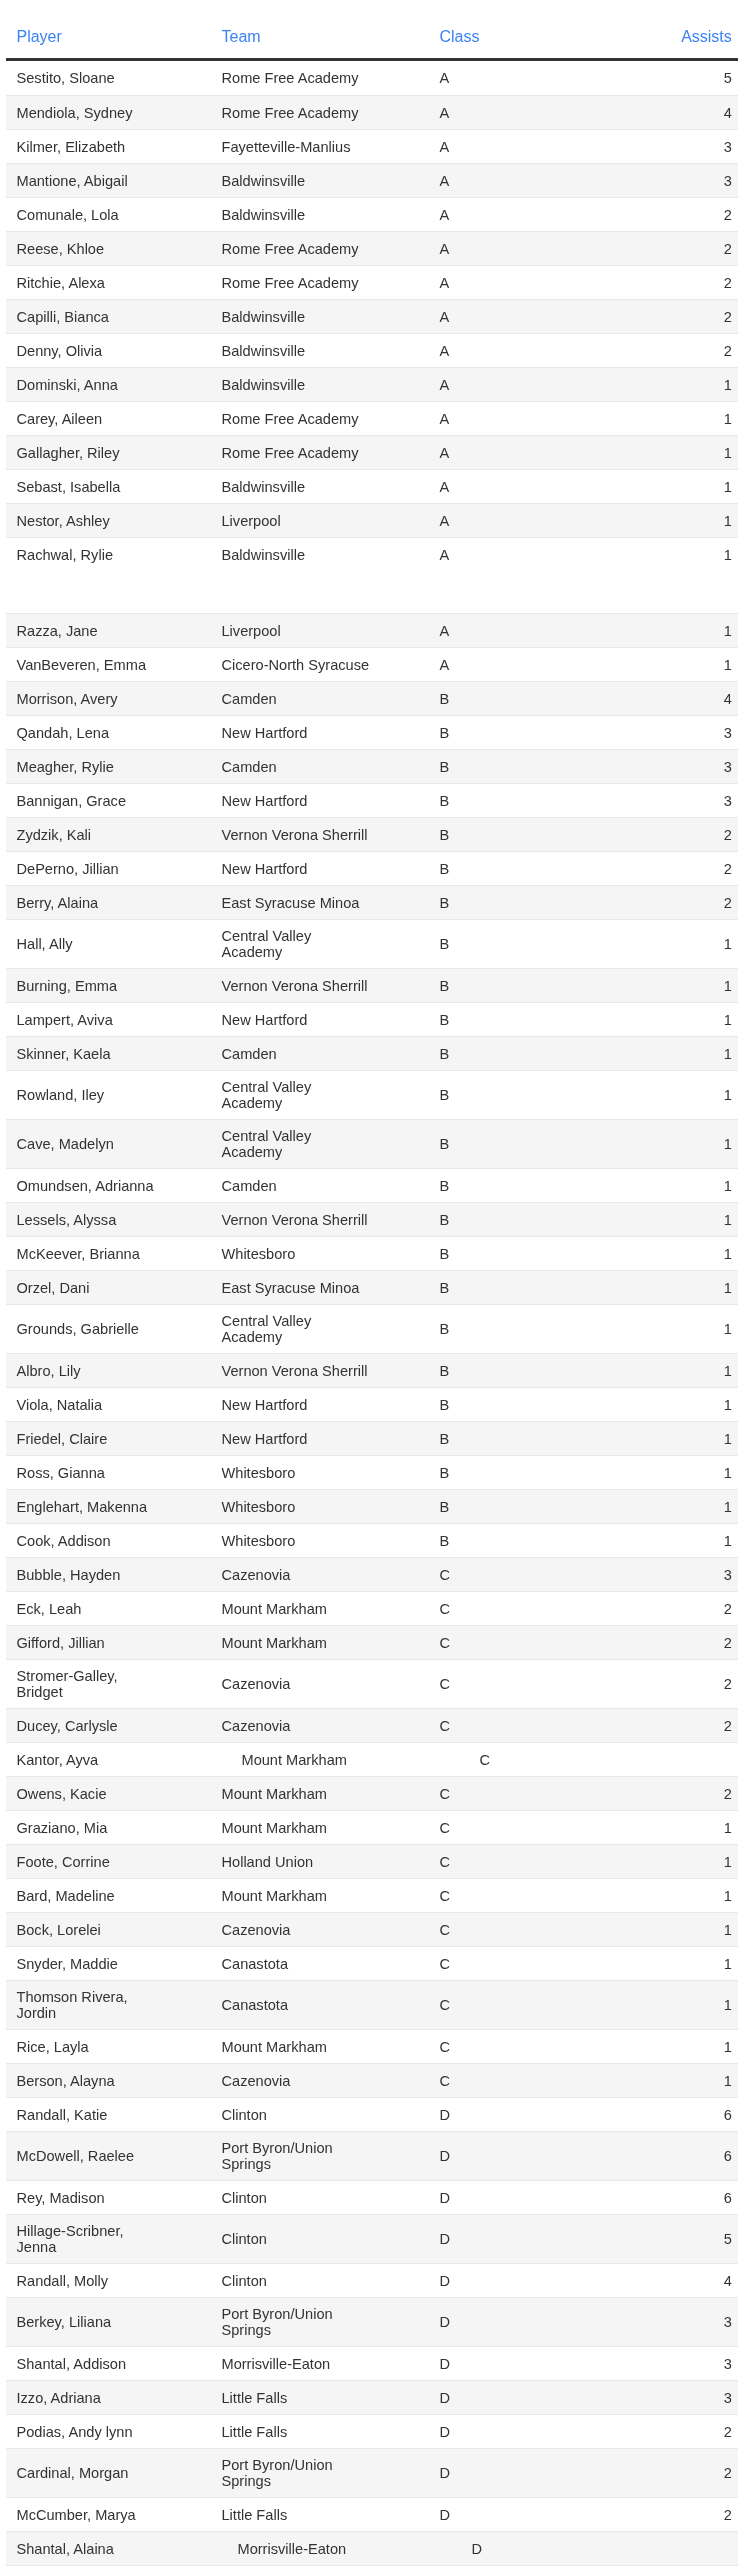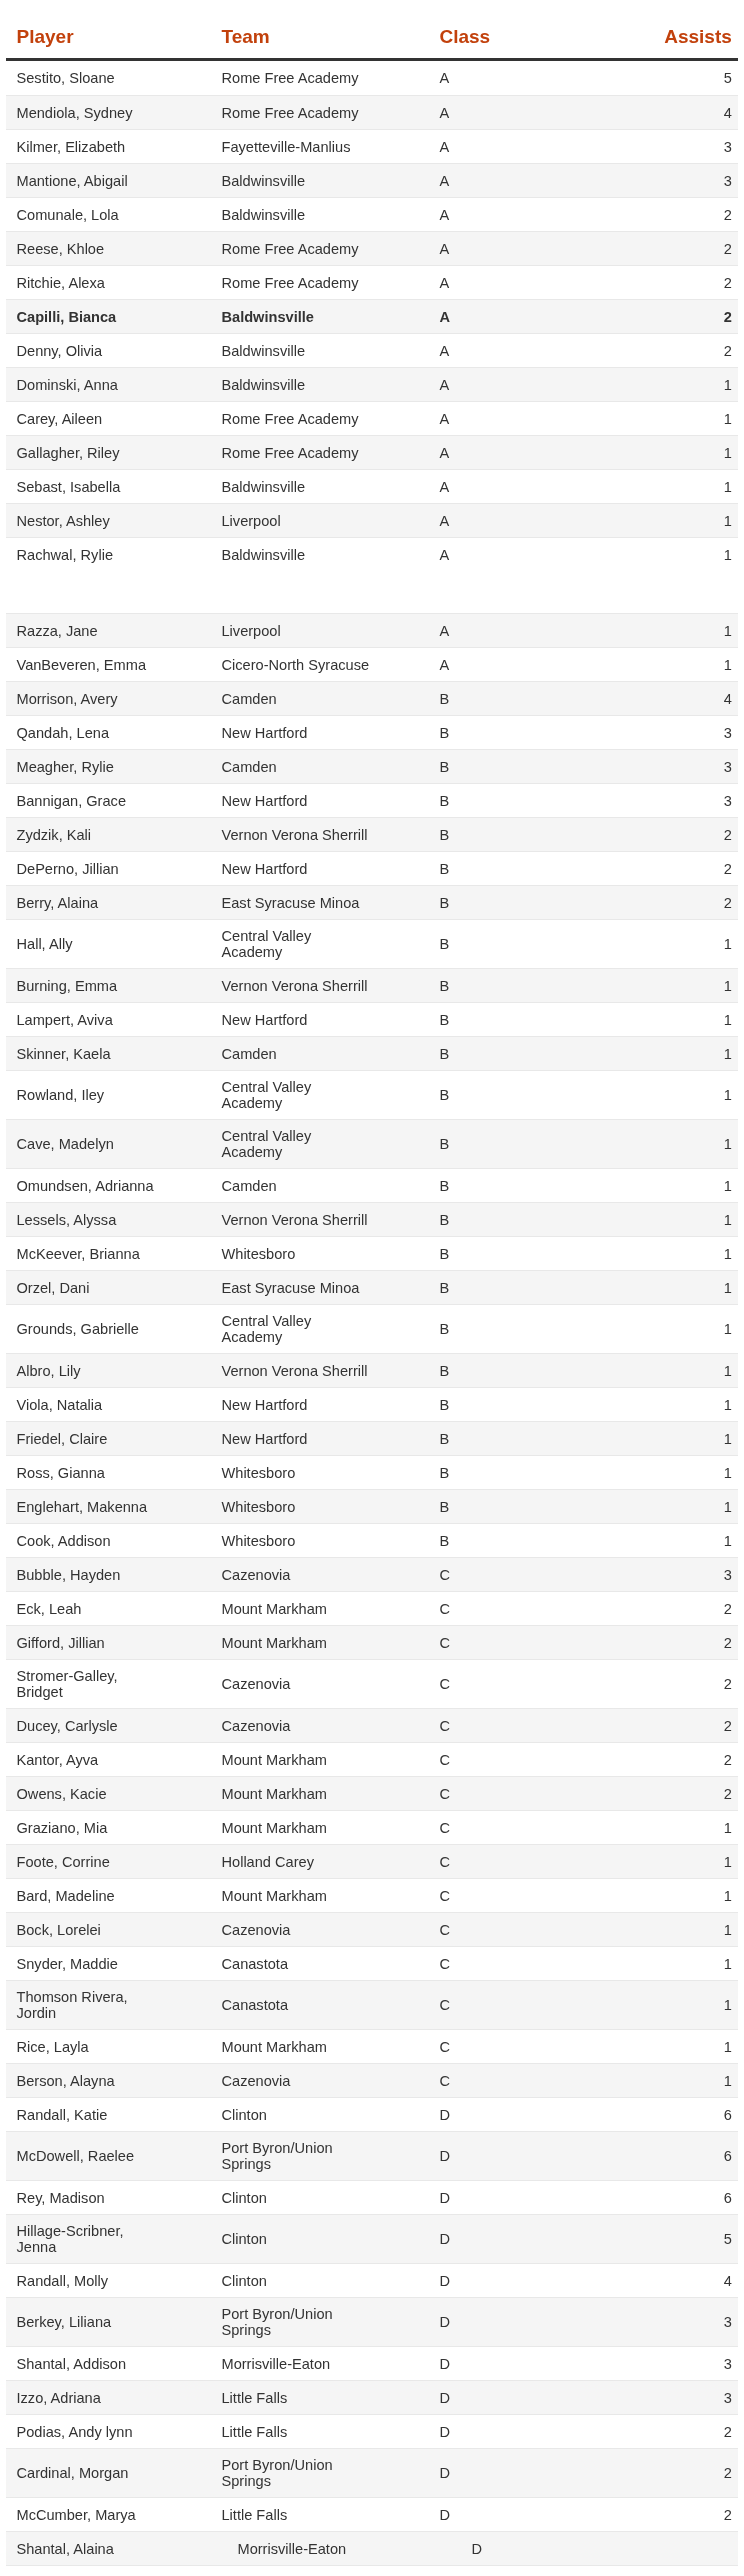--- a/index.html
+++ b/index.html
@@ -19,23 +19,23 @@
   }
   
   .thead {
     margin-top: 15.3px;
     height: 46px;
     box-sizing: border-box;
     border-bottom: 3.1px solid #333333;
     display: grid;
     grid-template-columns: 205px 218px 153px 157px;
     align-items: center;
-    font-size: 19px;
-    font-weight: 700;
-    color: #c2410c;
+    font-size: 16px;
+    font-weight: 400;
+    color: #3b82f6;
   }
   .th {
     padding: 0 10.4px;
     white-space: nowrap;
   }
   .th.right {
     text-align: right;
     padding-right: 7.3px;
   }
   
@@ -128,21 +128,21 @@
     <div class="cell num">2</div>
   </div>
 
   <div class="row" style="min-height: 34px;">
     <div class="cell">Ritchie, Alexa</div>
     <div class="cell">Rome Free Academy</div>
     <div class="cell">A</div>
     <div class="cell num">2</div>
   </div>
 
-  <div class="row" style="min-height: 34px; font-weight: bold;">
+  <div class="row" style="min-height: 34px;">
     <div class="cell">Capilli, Bianca</div>
     <div class="cell">Baldwinsville</div>
     <div class="cell">A</div>
     <div class="cell num">2</div>
   </div>
 
   <div class="row" style="min-height: 34px;">
     <div class="cell">Denny, Olivia</div>
     <div class="cell">Baldwinsville</div>
     <div class="cell">A</div>
@@ -406,21 +406,21 @@
     <div class="cell num">2</div>
   </div>
 
   <div class="row" style="min-height: 34px;">
     <div class="cell">Ducey, Carlysle</div>
     <div class="cell">Cazenovia</div>
     <div class="cell">C</div>
     <div class="cell num">2</div>
   </div>
 
-  <div class="row" style="min-height: 34px;">
+  <div class="row" style="min-height: 34px; gap: 20px;">
     <div class="cell">Kantor, Ayva</div>
     <div class="cell">Mount Markham</div>
     <div class="cell">C</div>
     <div class="cell num">2</div>
   </div>
 
   <div class="row" style="min-height: 34px;">
     <div class="cell">Owens, Kacie</div>
     <div class="cell">Mount Markham</div>
     <div class="cell">C</div>
@@ -429,21 +429,21 @@
 
   <div class="row" style="min-height: 34px;">
     <div class="cell">Graziano, Mia</div>
     <div class="cell">Mount Markham</div>
     <div class="cell">C</div>
     <div class="cell num">1</div>
   </div>
 
   <div class="row" style="min-height: 34px;">
     <div class="cell">Foote, Corrine</div>
-    <div class="cell">Holland Carey</div>
+    <div class="cell">Holland Union</div>
     <div class="cell">C</div>
     <div class="cell num">1</div>
   </div>
 
   <div class="row" style="min-height: 34px;">
     <div class="cell">Bard, Madeline</div>
     <div class="cell">Mount Markham</div>
     <div class="cell">C</div>
     <div class="cell num">1</div>
   </div>

